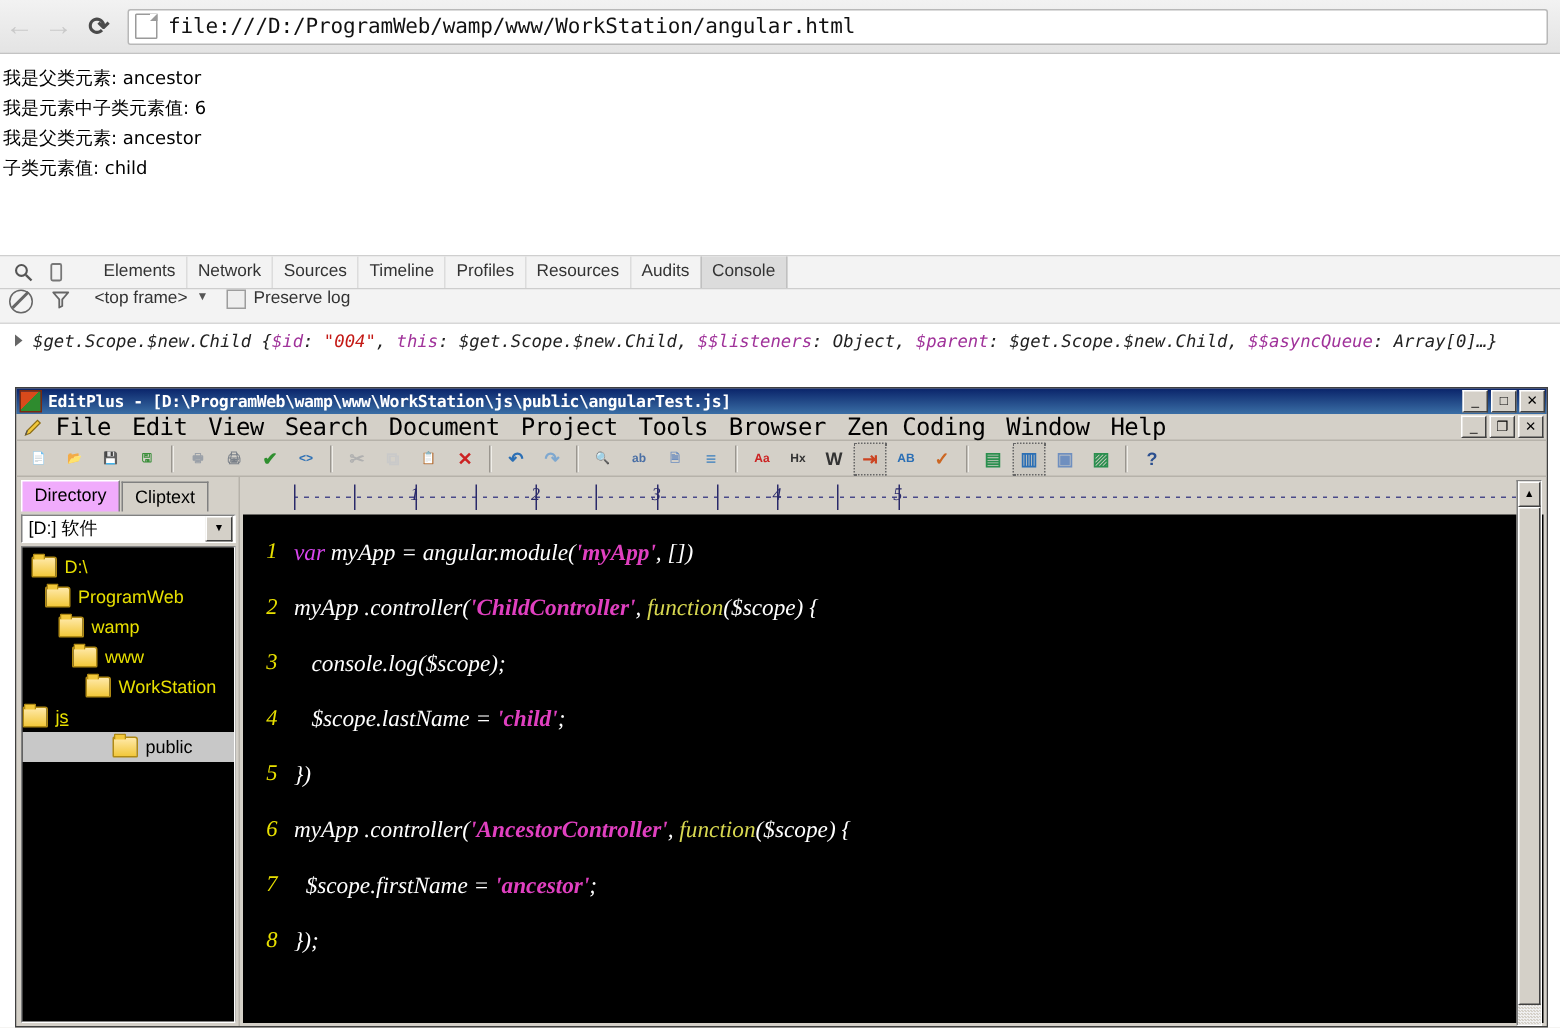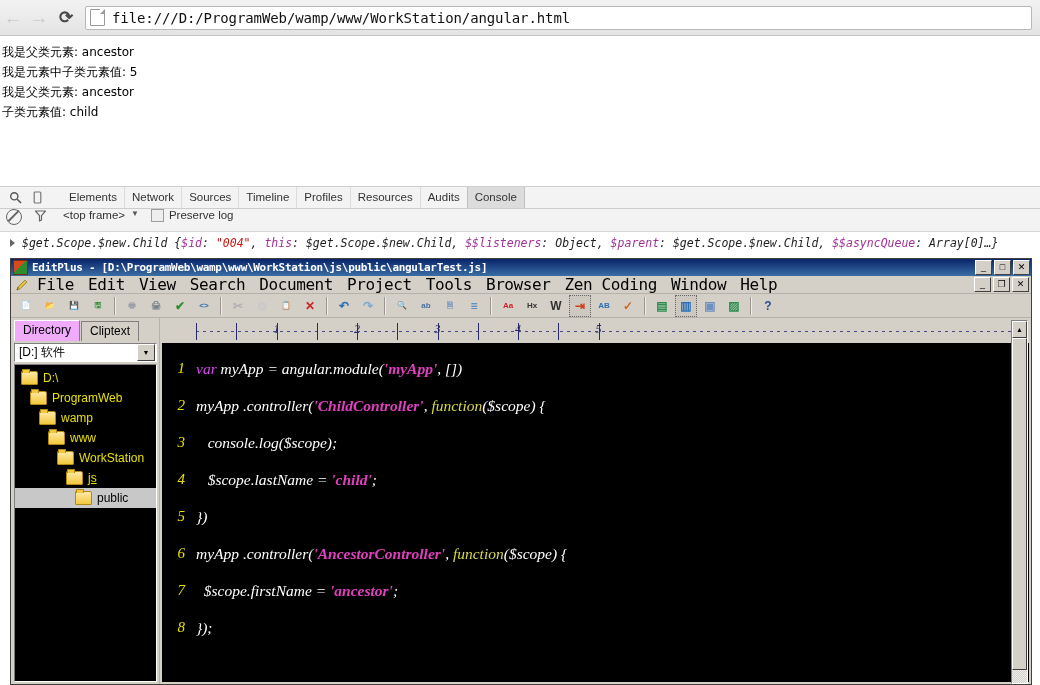--- a/index.html
+++ b/index.html
@@ -78,21 +78,21 @@
   .page-line {
     font-family: "DejaVu Sans", sans-serif;
     font-size: 12px;
     color: #000;
     line-height: 20px;
     white-space: nowrap;
   }
 
   
   #devtools {
-    position: absolute; left: 0; top: 186px;
+    position: absolute; left: 0; top: 170px;
     width: 1040px; height: 72px;
     background: #f3f3f3;
     border-top: 1px solid #cfcfcf;
     box-sizing: border-box;
   }
   #devtools-tabbar {
     height: 22px;
     display: flex; align-items: center;
     border-bottom: 1px solid #cdcdcd;
     background: #f3f3f3;
@@ -403,21 +403,21 @@
   <div class="nav-btn">→</div>
   <div class="nav-btn enabled" id="reload-icon">⟳</div>
   <div id="url-bar">
     <div id="page-doc-icon"></div>
     <span id="url-text">file:///D:/ProgramWeb/wamp/www/WorkStation/angular.html</span>
   </div>
 </div>
 
 <div id="page-content">
   <div class="page-line">我是父类元素: ancestor</div>
-  <div class="page-line">我是元素中子类元素值: 5</div>
+  <div class="page-line">我是元素中子类元素值: 6</div>
   <div class="page-line">我是父类元素: ancestor</div>
   <div class="page-line">子类元素值: child</div>
 </div>
 
 <div id="devtools">
   <div id="devtools-tabbar">
     <div class="dt-icon-btn" id="dt-inspect-icon">
       <svg width="13" height="13" viewBox="0 0 13 13">
           <circle cx="5.3" cy="5.3" r="3.6" fill="none" stroke="#555" stroke-width="1.4"></circle>
           <line x1="8.2" y1="8.2" x2="12" y2="12" stroke="#555" stroke-width="1.6"></line>
@@ -617,21 +617,21 @@
             <span>wamp</span>
           </div>
           <div class="tree-row" style="padding-left: 33px;">
             <span class="folder-ico"></span>
             <span>www</span>
           </div>
           <div class="tree-row" style="padding-left: 42px;">
             <span class="folder-ico"></span>
             <span>WorkStation</span>
           </div>
-          <div class="tree-row" style="padding-left: 51px; text-decoration: underline;">
+          <div class="tree-row" style=" text-decoration: underline;">
             <span class="folder-ico"></span>
             <span>js</span>
           </div>
           <div class="tree-row selected" style="padding-left: 60px;">
             <span class="folder-ico"></span>
             <span>public</span>
           </div>
         </div>
     </div>
 

